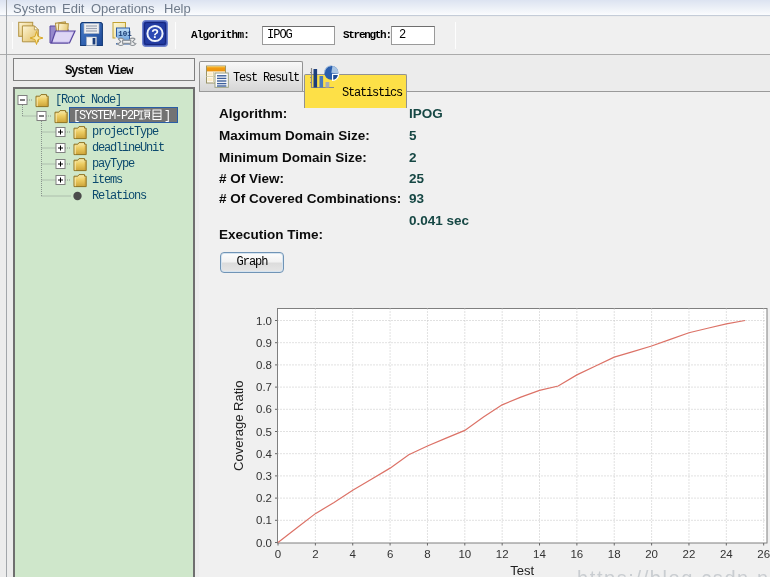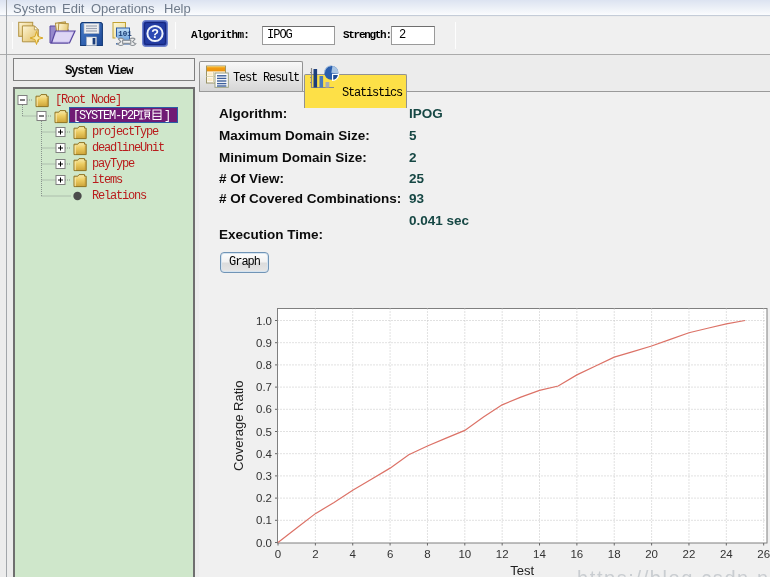--- a/index.html
+++ b/index.html
@@ -15,36 +15,36 @@
 
 
 #toolbar { left:0; top:17px; width:770px; height:38px; background:#f0f0f0; border-bottom:1px solid #ababab; }
 .tsep { position:absolute; top:5px; width:1px; height:27px; background:#a0a0a0; border-right:1px solid #fdfdfd; }
 .tlabel { position:absolute; font-family:"Liberation Mono",monospace; font-weight:bold; font-size:11px; letter-spacing:-0.8px; color:#000; top:12px; }
 .tbox { position:absolute; top:9px; height:19px; background:#fff; border:1px solid #9a9a9a; border-top-color:#6e6e6e; font-family:"Liberation Mono",monospace; font-size:12px; letter-spacing:-1px; color:#000; line-height:17px; }
 
 
 #sysview { left:13px; top:58px; width:182px; height:23px; background:#f1f1f1; border:1px solid #7f7f7f; text-align:center; font-weight:bold; font-family:"Liberation Mono",monospace; font-size:12.5px; letter-spacing:-1.4px; color:#0a0a0a; line-height:24px; padding-right:11px; }
 #tree { left:13px; top:87px; width:182px; height:492px; background:#cfe7cb; border:2px solid #6f6f6f; overflow:hidden; }
-.trow { position:absolute; font-family:"Liberation Mono",monospace; font-size:12px; letter-spacing:-1.2px; color:#b91c1c; height:15px; line-height:15px; white-space:nowrap; }
-#selnode { position:absolute; left:69px; top:107px; height:16px; width:109px; background:#701a75; border:1px solid #2a5ea6; color:#fff; font-family:"Liberation Mono",monospace; font-size:12px; letter-spacing:-1.2px; line-height:14px; padding:0 3px; white-space:nowrap; }
+.trow { position:absolute; font-family:"Liberation Mono",monospace; font-size:12px; letter-spacing:-1.2px; color:#0c4a6e; height:15px; line-height:15px; white-space:nowrap; }
+#selnode { position:absolute; left:69px; top:107px; height:16px; width:109px; background:#737373; border:1px solid #2a5ea6; color:#fff; font-family:"Liberation Mono",monospace; font-size:12px; letter-spacing:-1.2px; line-height:14px; padding:0 3px; white-space:nowrap; }
 
 
 #rpane { left:199px; top:91px; width:571px; height:486px; background:#f0f0f0; border-top:1px solid #9a9a9a; }
 .tab { position:absolute; font-family:"Liberation Mono",monospace; font-size:12px; letter-spacing:-1.2px; color:#000; }
 #tab1 { left:199px; top:61px; width:104px; height:30px; background:linear-gradient(180deg,#f8f8f8,#d6d6d6); border:1px solid #929292; border-bottom:none; border-radius:2px 2px 0 0;padding-left:15px; }
 #tab2 { left:304px; top:74px; width:103px; height:34px; background:#fde047; border:1px solid #929292; border-bottom:none; border-radius:2px 2px 0 0; z-index:3; }
 .tabtext { position:absolute; top:50%; margin-top:-6px; }
 
 
 .slabel { position:absolute; left:219px; font-weight:bold; font-size:13.5px; color:#0b0b0b; white-space:nowrap; }
 .sval { position:absolute; left:409px; font-weight:bold; font-size:13.5px; color:#164744; white-space:nowrap; }
 
 
-#gbtn { left:220px; top:252px; width:49px; height:21px; border:1px solid #7094b6; border-radius:4px;
+#gbtn { left:220px; top:252px; width:64px; height:21px; border:1px solid #7094b6; border-radius:4px;
   background:linear-gradient(180deg,#fdfdfd 0%,#f2f2f2 45%,#dcdcdc 55%,#e6e6e6 100%);
   box-shadow:inset 0 0 0 1px #d6e4f0;
   font-family:"Liberation Mono",monospace; font-size:12px; letter-spacing:-1px; text-align:center; line-height:19px; color:#000; }
 
 #watermark { left:577px; top:567px; color:#c9cdd1; font-size:20px; letter-spacing:1.6px; white-space:nowrap; }
 svg.ic { position:absolute; }
 </style>
 </head>
 <body>
 

